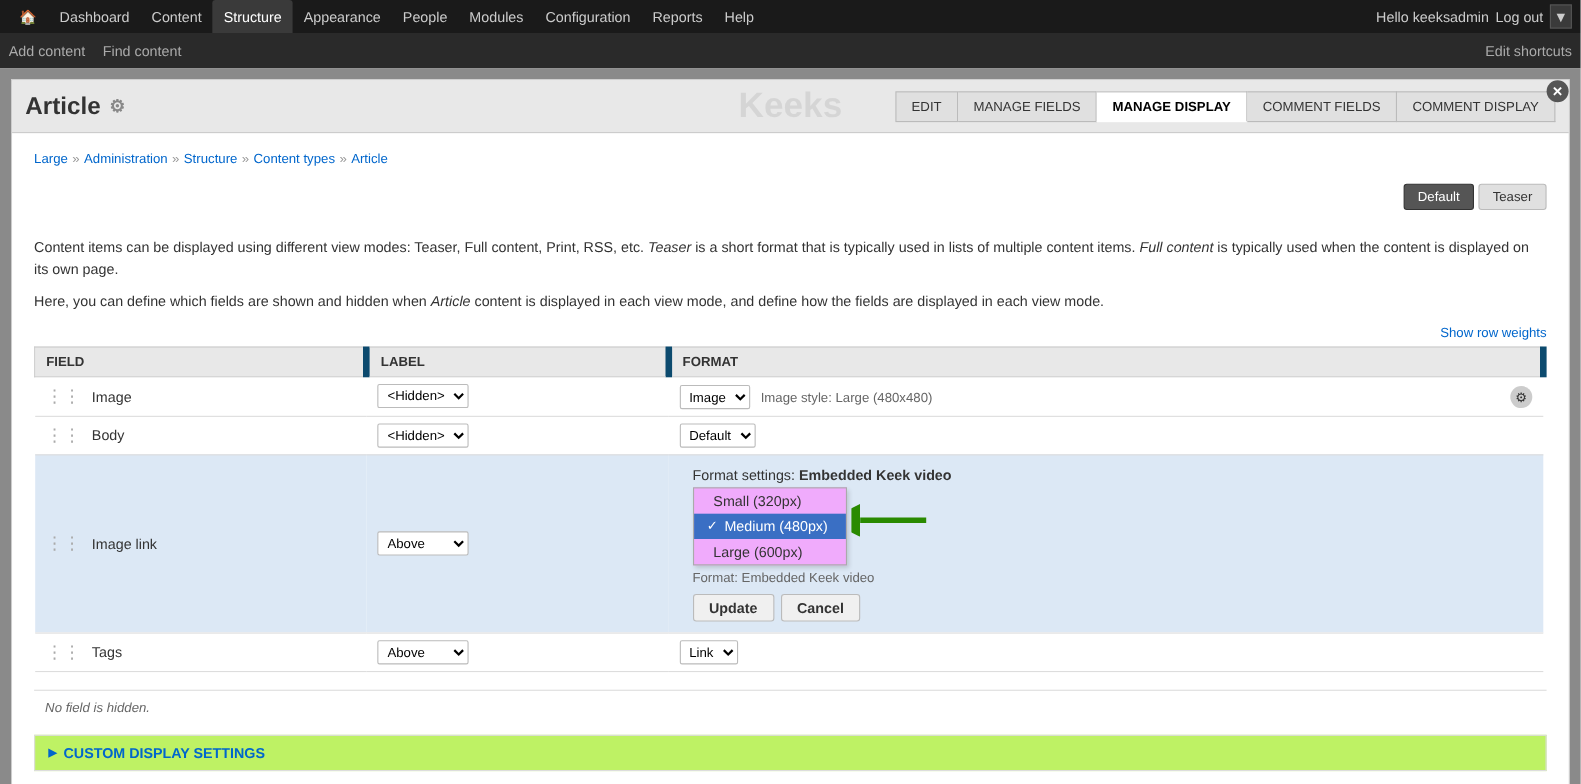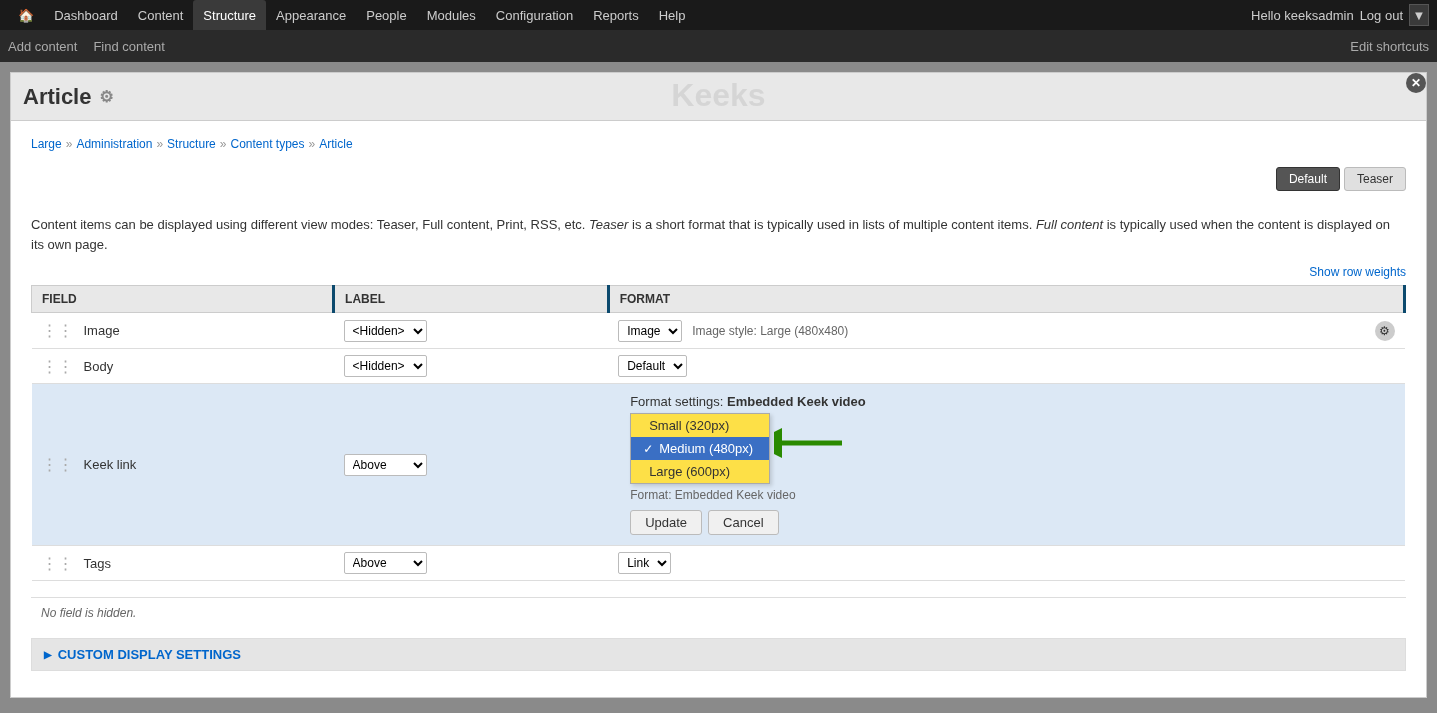--- a/index.html
+++ b/index.html
@@ -180,21 +180,21 @@
     .fields-table thead tr {
       background: #e8e8e8;
       border: 1px solid #ccc;
     }
     .fields-table thead th {
       text-align: left;
       padding: 6px 10px;
       font-size: 12px;
       font-weight: bold;
       color: #333;
-      border-right: 3px solid #0c4a6e;
+      border-right: 6px solid #0c4a6e;
     }
     .fields-table tbody tr {
       border-bottom: 1px solid #ddd;
       background: #fff;
     }
     .fields-table tbody td {
       padding: 6px 10px;
       vertical-align: middle;
       font-size: 13px;
     }
@@ -222,21 +222,21 @@
 
     
     .format-settings {
       font-size: 13px;
       color: #333;
     }
     .format-settings strong { font-weight: bold; }
 
     
     .dropdown-menu {
-      background: #fde047;
+      background: #f0abfc;
       border: 1px solid #aaa;
       display: inline-block;
       min-width: 140px;
       font-size: 13px;
       box-shadow: 2px 2px 4px rgba(0,0,0,0.15);
     }
     .dropdown-menu .menu-item {
       padding: 4px 12px;
       cursor: pointer;
       color: #333;
@@ -264,20 +264,21 @@
       margin-top: 8px;
     }
     .action-btn {
       padding: 4px 14px;
       font-size: 13px;
       border: 1px solid #bbb;
       background: #f0f0f0;
       border-radius: 3px;
       cursor: pointer;
       color: #333;
+      font-weight: bold;
     }
 
     
     .gear-icon {
       width: 20px;
       height: 20px;
       background: #ccc;
       border-radius: 50%;
       display: inline-flex;
       align-items: center;
@@ -298,21 +299,21 @@
       margin-bottom: 6px;
     }
     .hidden-note {
       font-size: 12px;
       font-style: italic;
       color: #666;
     }
 
     
     .custom-display {
-      background: #e5e5e5;
+      background: #bef264;
       border: 1px solid #ddd;
       padding: 8px 12px;
       margin: 10px 0;
       cursor: pointer;
     }
     .custom-display-title {
       color: #0066cc;
       font-size: 13px;
       font-weight: bold;
       text-transform: uppercase;
@@ -409,20 +410,27 @@
 
   <div class="article-panel">
 
     <div class="article-header" style="position:relative;">
       <div class="article-title">
         <span>Article</span>
         <span class="settings-icon">⚙</span>
       </div>
 
       <div style="position:absolute;left:50%;transform:translateX(-50%);top:4px;opacity:0.12;font-size:32px;font-weight:bold;color:#555;pointer-events:none;">Keeks</div>
+      <div class="tabs-right">
+        <button class="tab-btn">EDIT</button>
+        <button class="tab-btn">MANAGE FIELDS</button>
+        <button class="tab-btn active">MANAGE DISPLAY</button>
+        <button class="tab-btn">COMMENT FIELDS</button>
+        <button class="tab-btn">COMMENT DISPLAY</button>
+      </div>
 
       <div class="close-x" style="position:absolute;right:0;top:0;">✕</div>
     </div>
 
     <div class="content-area">
 
       <div class="breadcrumb">
         <a>Large</a>
         <span class="sep">»</span>
         <a>Administration</a>
@@ -435,20 +443,23 @@
       </div>
 
       <div class="view-modes">
         <button class="view-mode-btn active">Default</button>
         <button class="view-mode-btn">Teaser</button>
       </div>
 
       <p class="desc-text">
         Content items can be displayed using different view modes: Teaser, Full content, Print, RSS, etc. <em>Teaser</em> is a short format that is typically used in lists of multiple content items. <em>Full content</em> is typically used when the content is displayed on its own page.
       </p>
+      <p class="desc-text" style="margin-top:6px;">
+        Here, you can define which fields are shown and hidden when <em>Article</em> content is displayed in each view mode, and define how the fields are displayed in each view mode.
+      </p>
 
       <div class="show-row-weights">
         <a>Show row weights</a>
       </div>
 
       <table class="fields-table">
         <thead>
           <tr>
             <th class="col-field">FIELD</th>
             <th class="col-label">LABEL</th>
@@ -500,21 +511,21 @@
               <select class="field-select">
                 <option>Default</option>
               </select>
             </td>
           </tr>
 
           <tr style="background:#dce8f5;">
             <td>
               <div class="field-name">
                 <span class="drag-handle">⋮⋮</span>
-                <span>Keek link</span>
+                <span>Image link</span>
               </div>
             </td>
             <td>
               <select class="field-select">
                 <option>Above</option>
                 <option>&lt;Hidden&gt;</option>
                 <option>Inline</option>
               </select>
             </td>
             <td>

